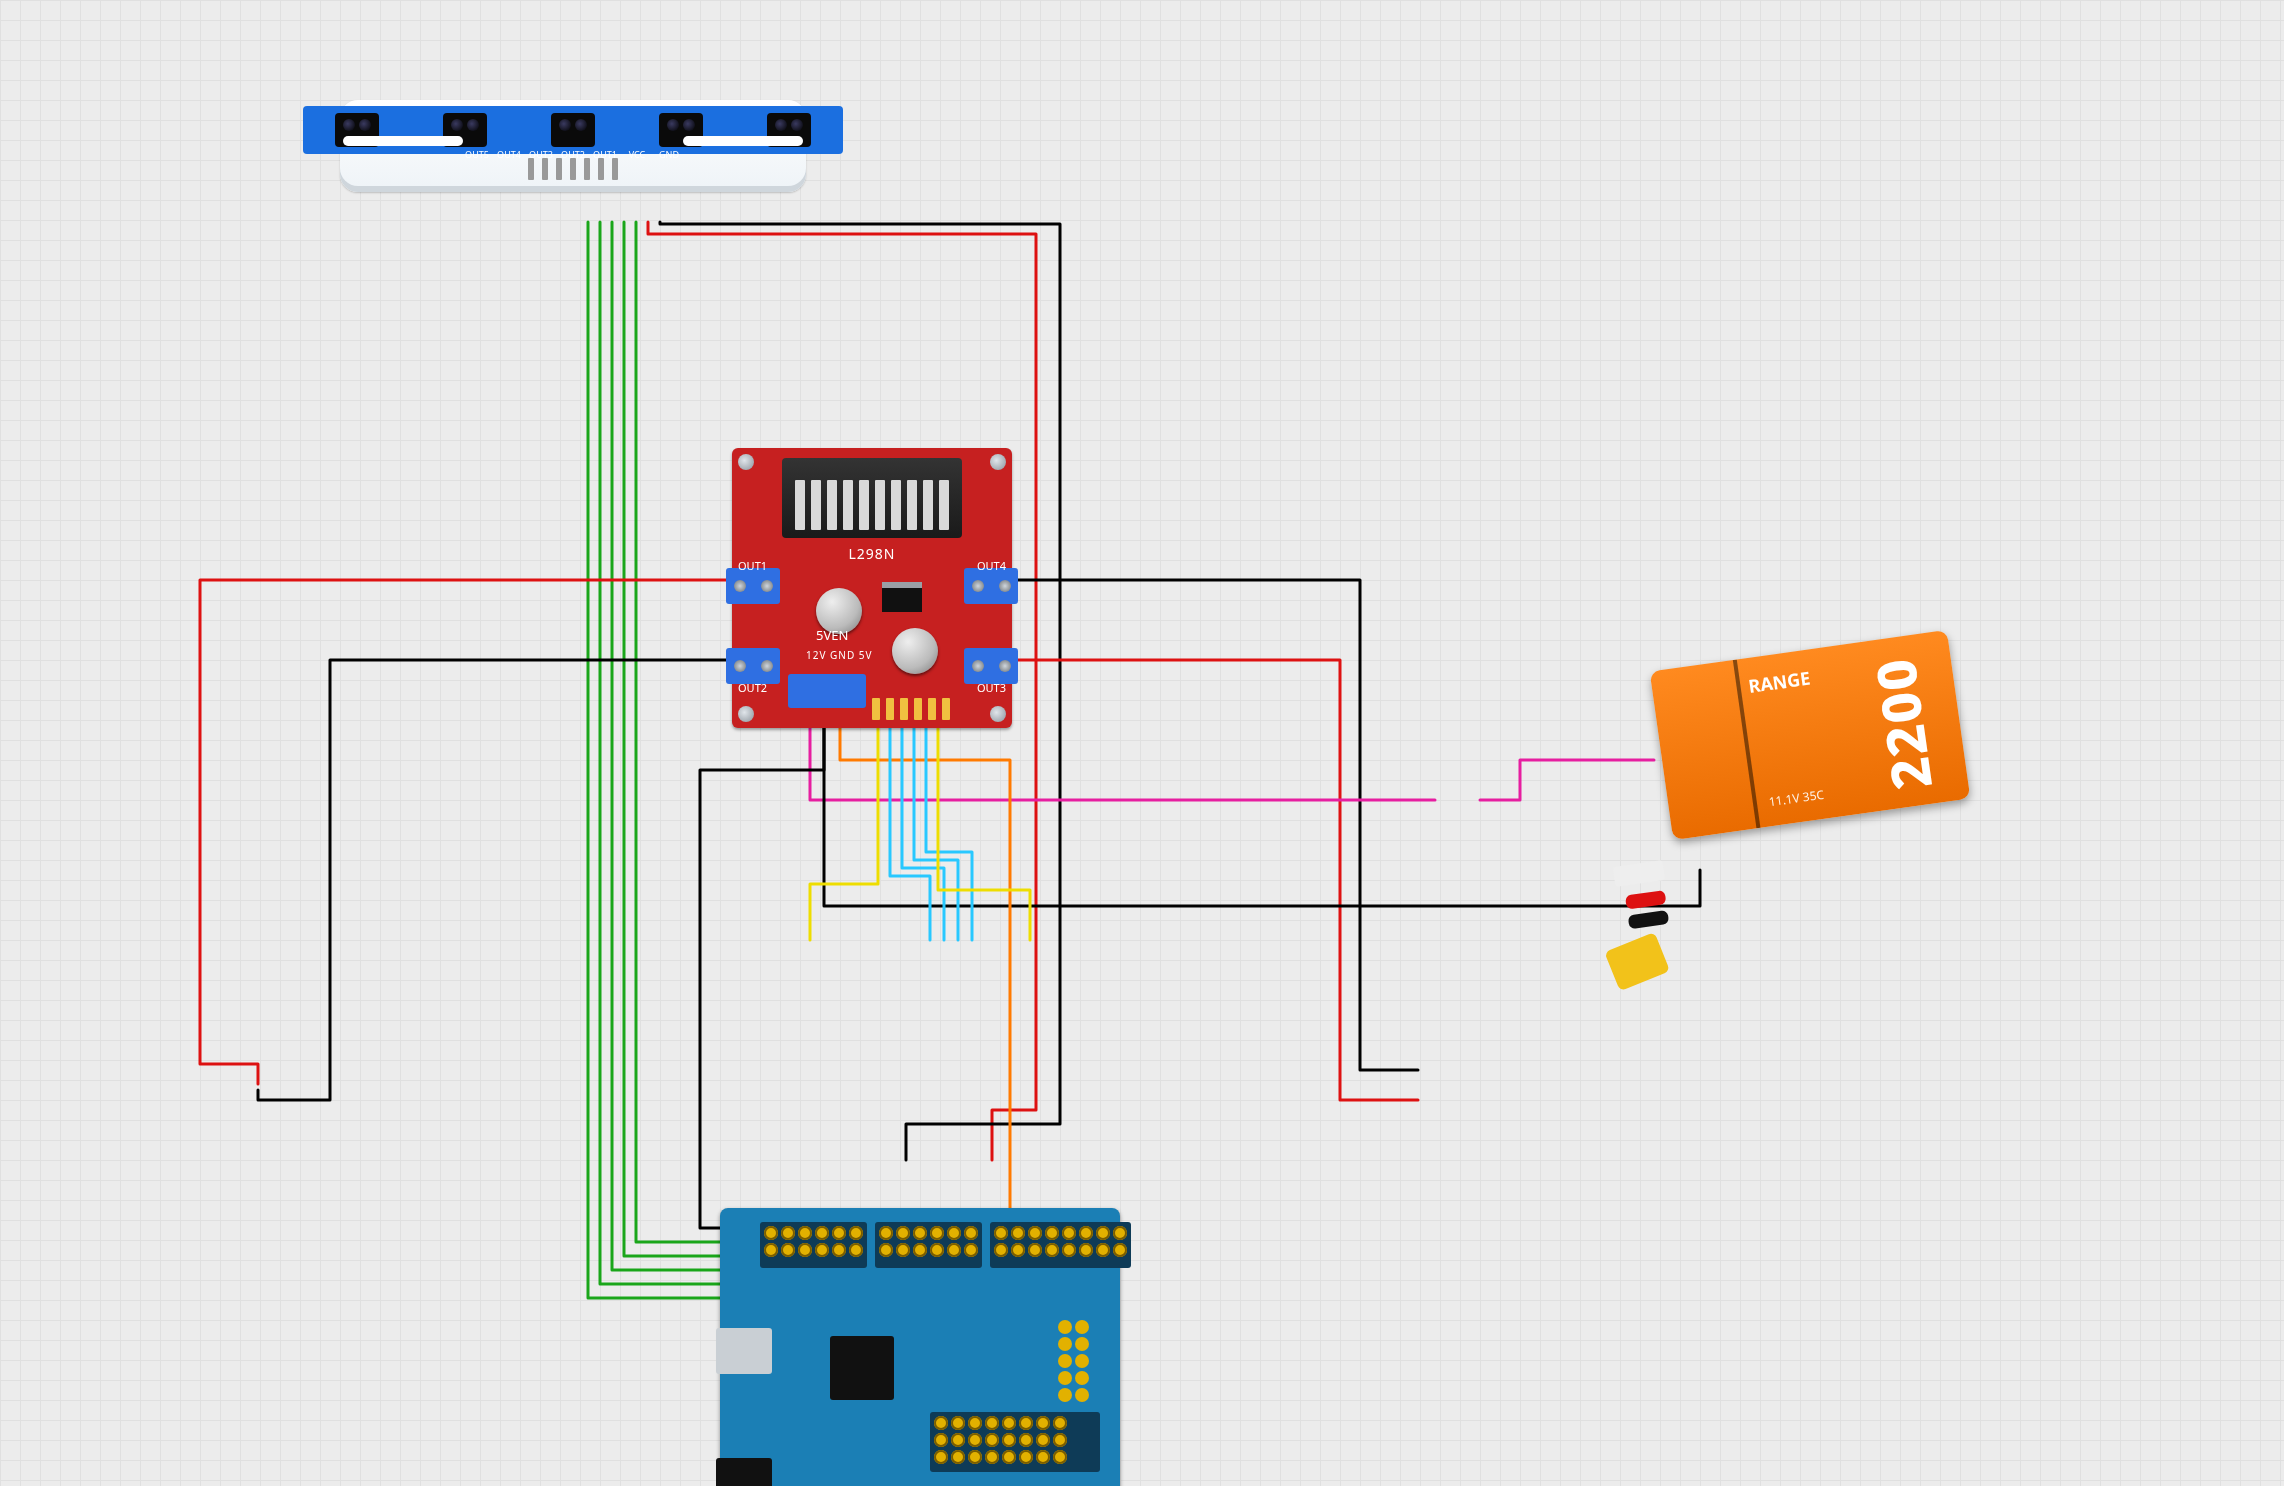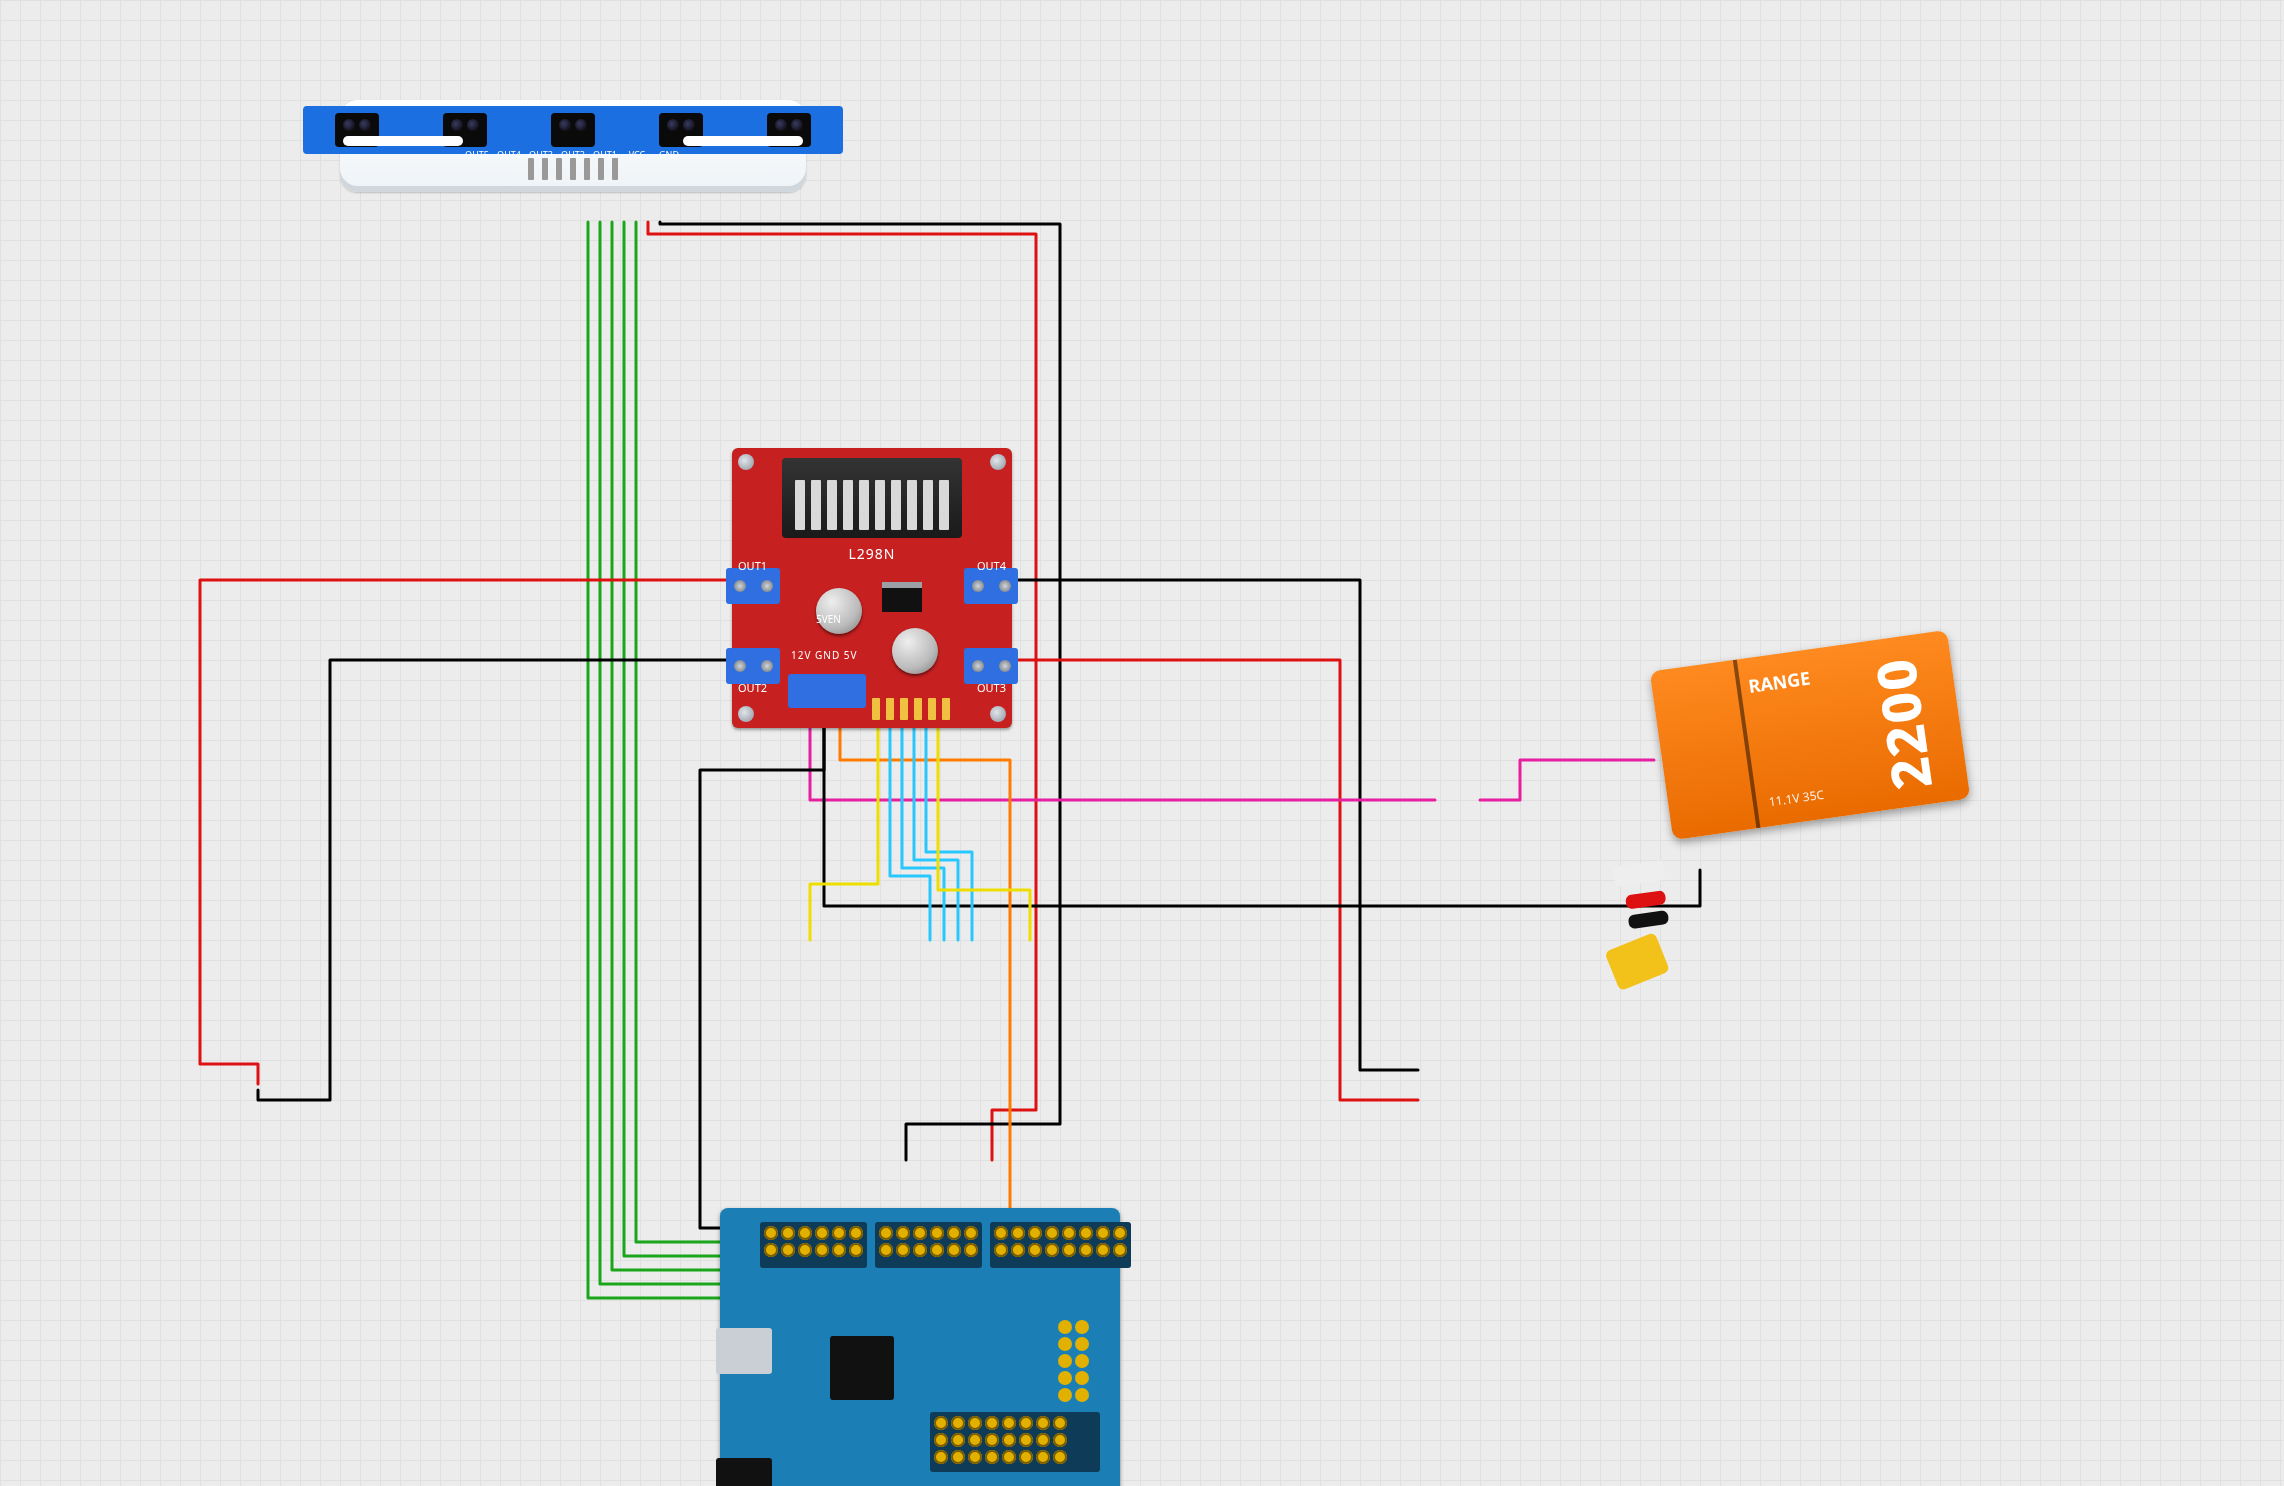--- a/index.html
+++ b/index.html
@@ -93,24 +93,24 @@
   .l298n .screw { position:absolute; width:16px; height:16px; border-radius:50%; background:radial-gradient(circle at 40% 40%,#e0e5ea,#8b939b);}
   .l298n .sTL{top:6px;left:6px;} .l298n .sTR{top:6px;right:6px;} .l298n .sBL{bottom:6px;left:6px;} .l298n .sBR{bottom:6px;right:6px;}
   .l298n .term { position:absolute; width:54px; height:36px; background:#2f6fe2; border-radius:3px; display:flex; align-items:center; justify-content:space-around; }
   .l298n .term .hole{ width:12px;height:12px;border-radius:50%;background:radial-gradient(circle,#cfd6dc,#6a6f74);}
   .l298n .tOut1{ top:120px; left:-6px;} .l298n .tOut2{ top:200px; left:-6px;}
   .l298n .tOut4{ top:120px; right:-6px;} .l298n .tOut3{ top:200px; right:-6px;}
   .l298n .term3 { position:absolute; bottom:20px; left:56px; width:78px; height:34px; background:#2f6fe2; border-radius:3px; display:flex;align-items:center;justify-content:space-around;}
   .l298n .pin-label { position:absolute; font-size:11px; color:#fff;}
   .l298n .lbl-out1{ top:110px; left:6px;} .l298n .lbl-out2{ top:232px; left:6px;}
   .l298n .lbl-out4{ top:110px; right:6px;} .l298n .lbl-out3{ top:232px; right:6px;}
-  .l298n .lbl-pwr { top:200px; left:59px; font-size:10px; letter-spacing:1px;}
+  .l298n .lbl-pwr { top:200px; left:74px; font-size:10px; letter-spacing:1px;}
   .l298n .hdr { position:absolute; bottom:8px; left:140px; display:flex; gap:6px;}
   .l298n .hdr .p{ width:8px;height:22px;background:#f0c040;border-radius:1px;}
-  .l298n .lbl-5ven { position:absolute; top:164px; left:84px; font-size:10px; color:#fff;}
+  .l298n .lbl-5ven { position:absolute; top:178px; left:84px; font-size:13px; color:#fff;}
 
   
   .arduino {
     width: 400px; height: 320px;
     background:#1b7fb5;
     border-radius:8px;
     box-shadow:0 2px 4px rgba(0,0,0,.4);
     position:relative;
   }
   .arduino .digi-row { position:absolute; top:14px; left:40px; right:20px; height:46px; display:flex; gap:8px;}

